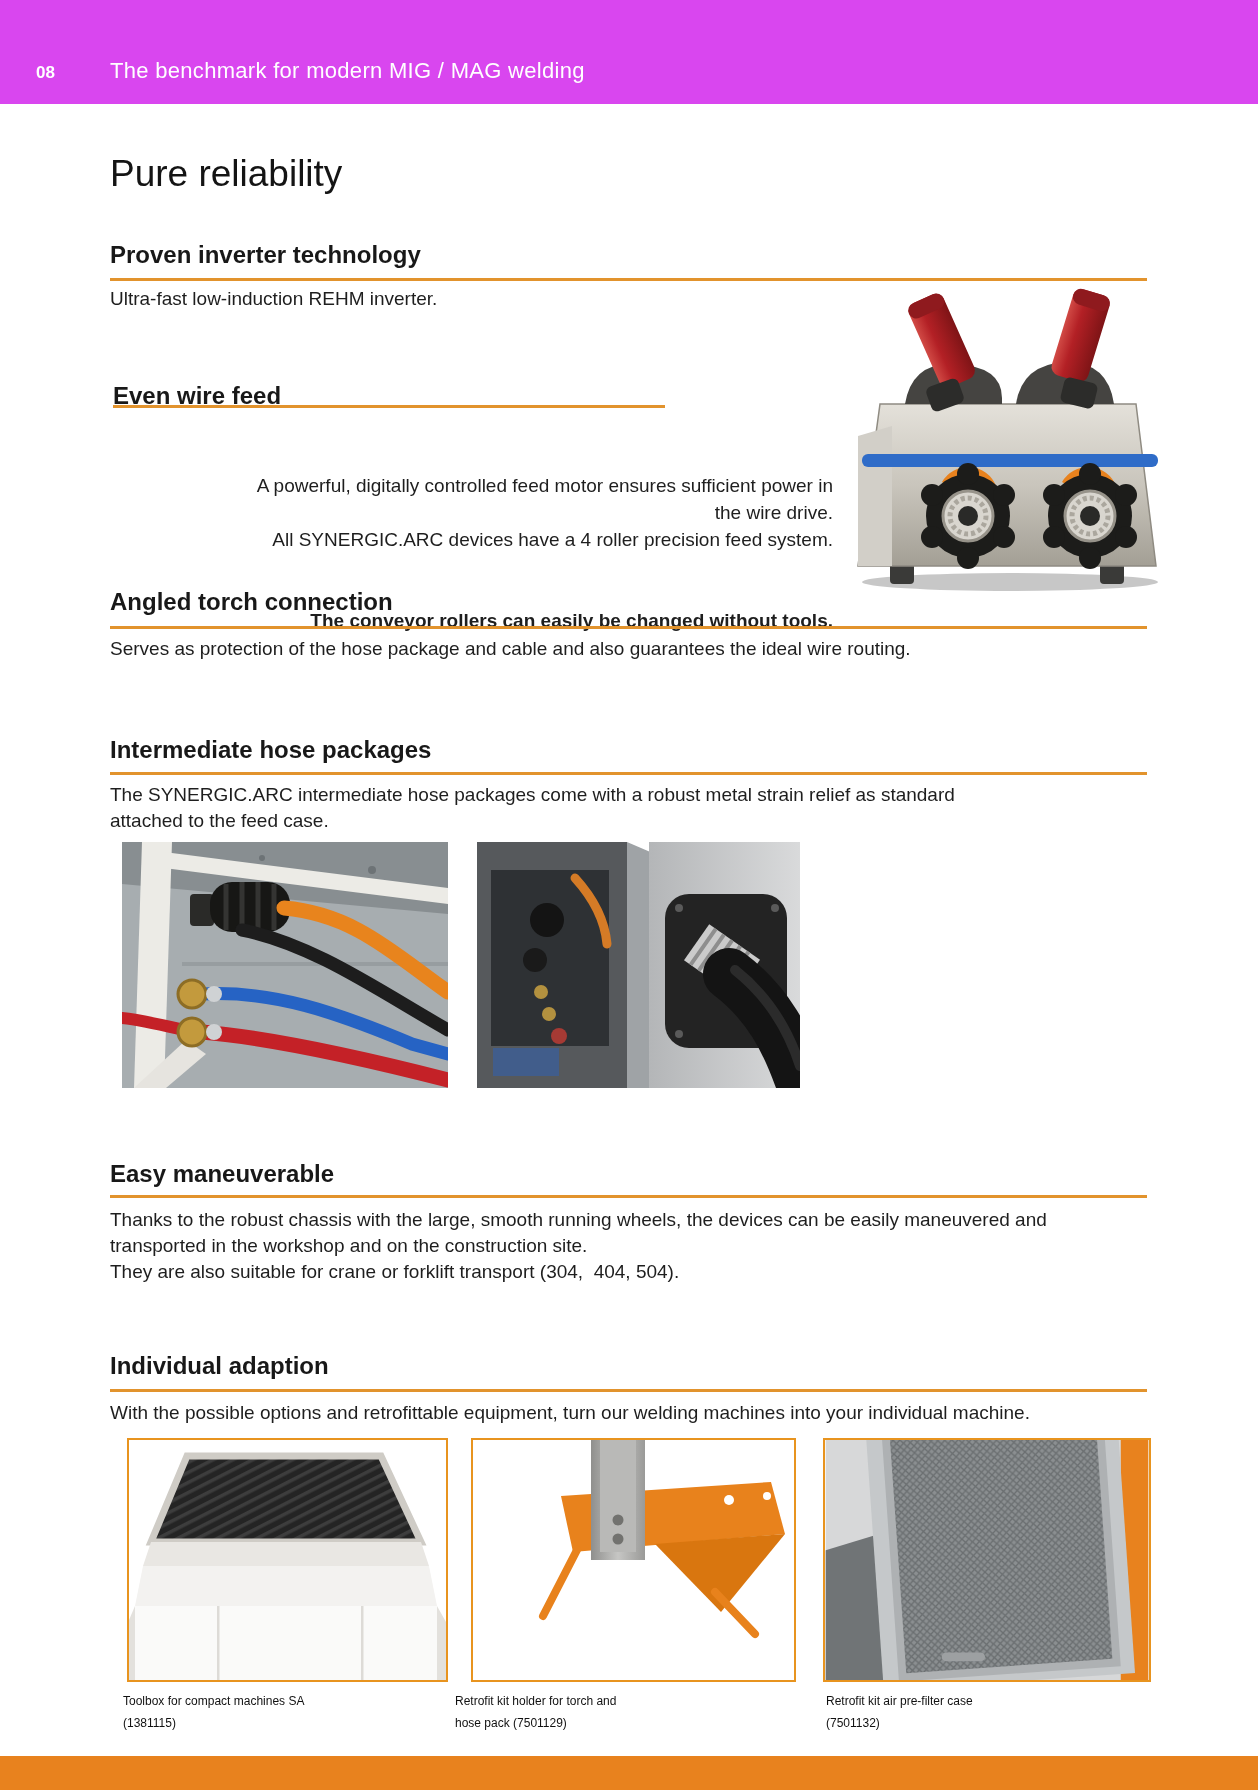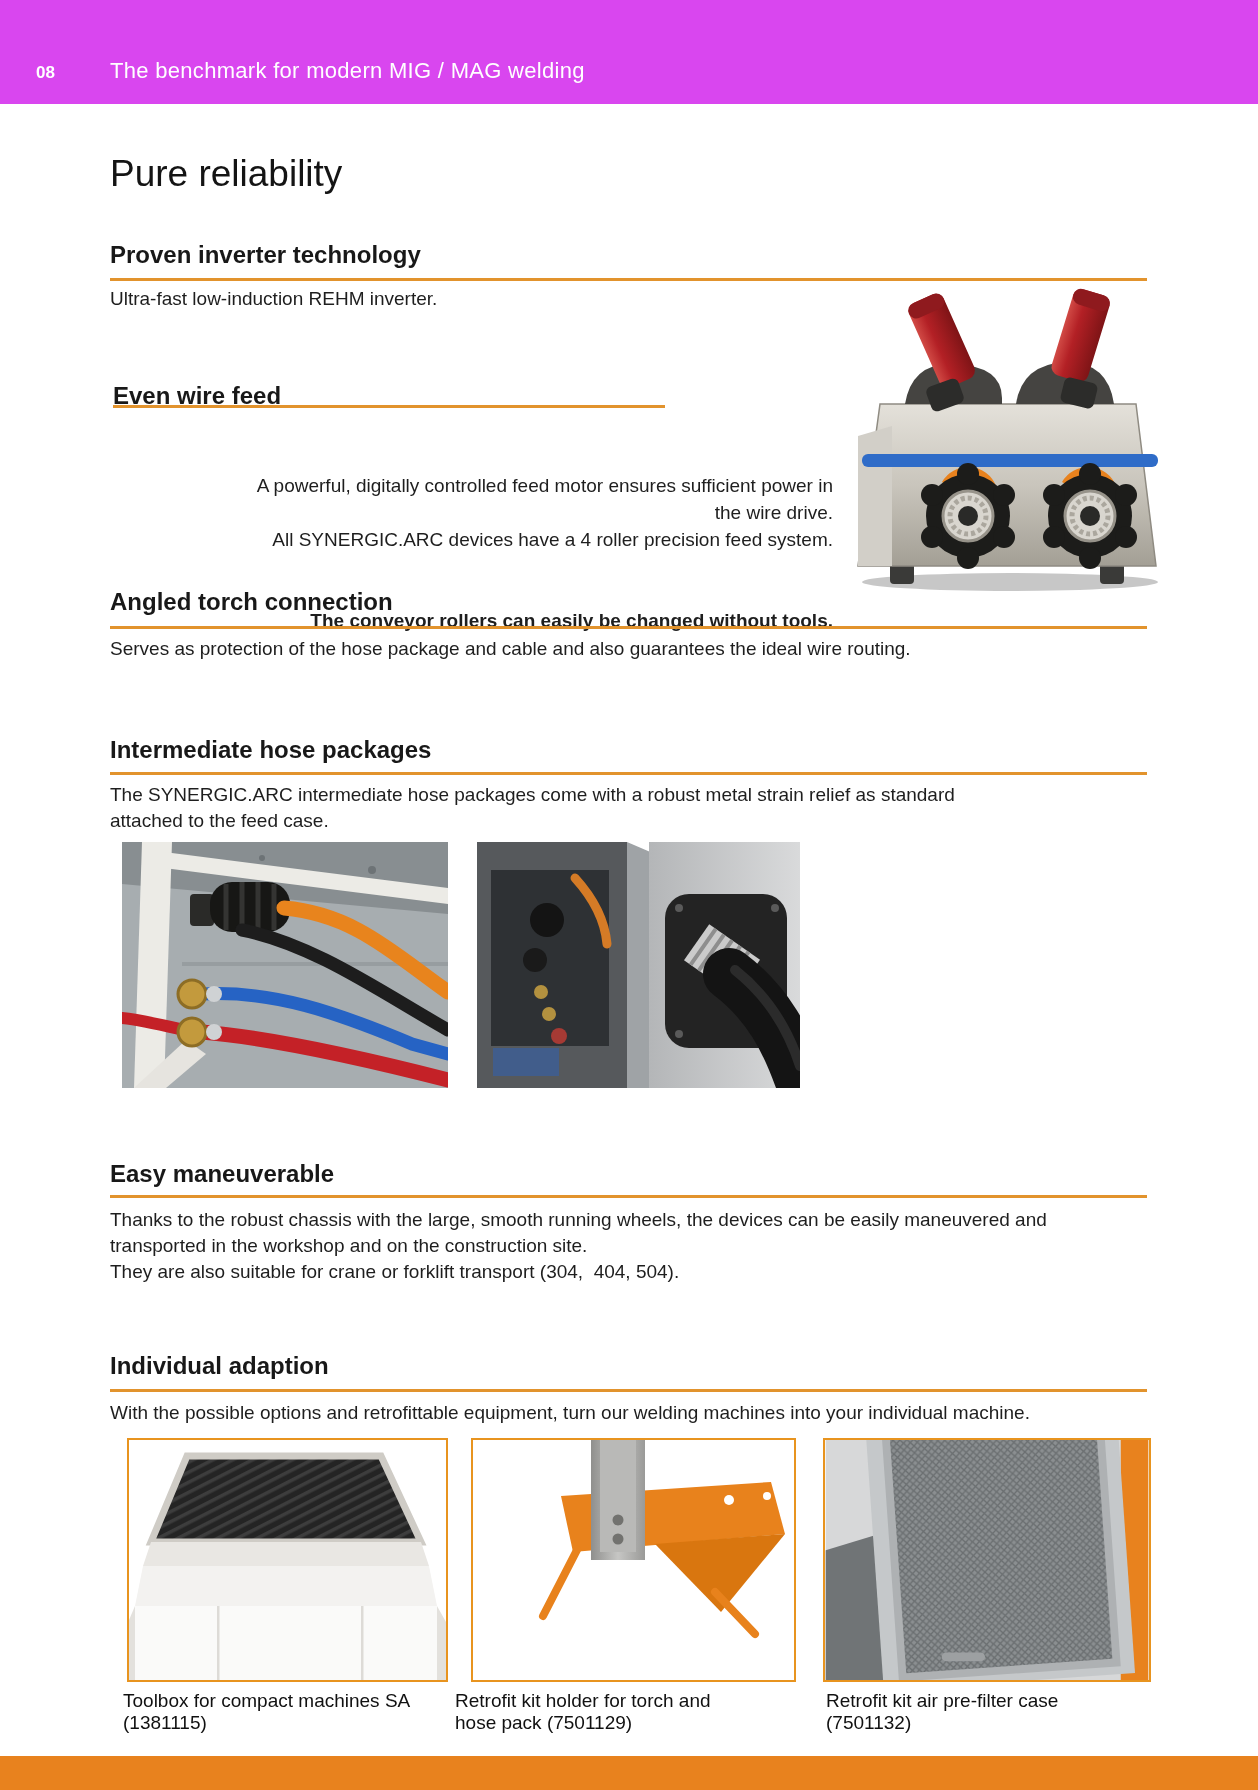--- a/index.html
+++ b/index.html
@@ -28,21 +28,21 @@
   .feeder-photo{position:absolute;left:850px;top:286px;width:315px;height:306px;}
   .hose-photo-1{position:absolute;left:122px;top:842px;width:326px;height:246px;}
   .hose-photo-2{position:absolute;left:477px;top:842px;width:323px;height:246px;}
   .feeder-photo svg,.hose-photo-1 svg,.hose-photo-2 svg,.card svg{display:block;width:100%;height:100%;}
 
   .card{position:absolute;top:1438px;height:244px;border:2px solid #E8941F;box-sizing:border-box;background:#ffffff;overflow:hidden;}
   .card1{left:127px;width:321px;}
   .card2{left:471px;width:325px;}
   .card3{left:823px;width:328px;}
 
-  .caption{position:absolute;top:1690px;font-size:19px;line-height:22px;color:#111;white-space:pre-wrap;}
+  .caption{position:absolute;top:1690px;font-size:12px;line-height:22px;color:#111;white-space:pre-wrap;}
   .cap1{left:123px;width:330px;}
   .cap2{left:455px;width:330px;}
   .cap3{left:826px;width:330px;}
 
   .footer-bar{position:absolute;left:0;top:1756px;width:1258px;height:34px;background:#E8821E;}
 </style>
 </head>
 <body>
 
 <div class="page">

